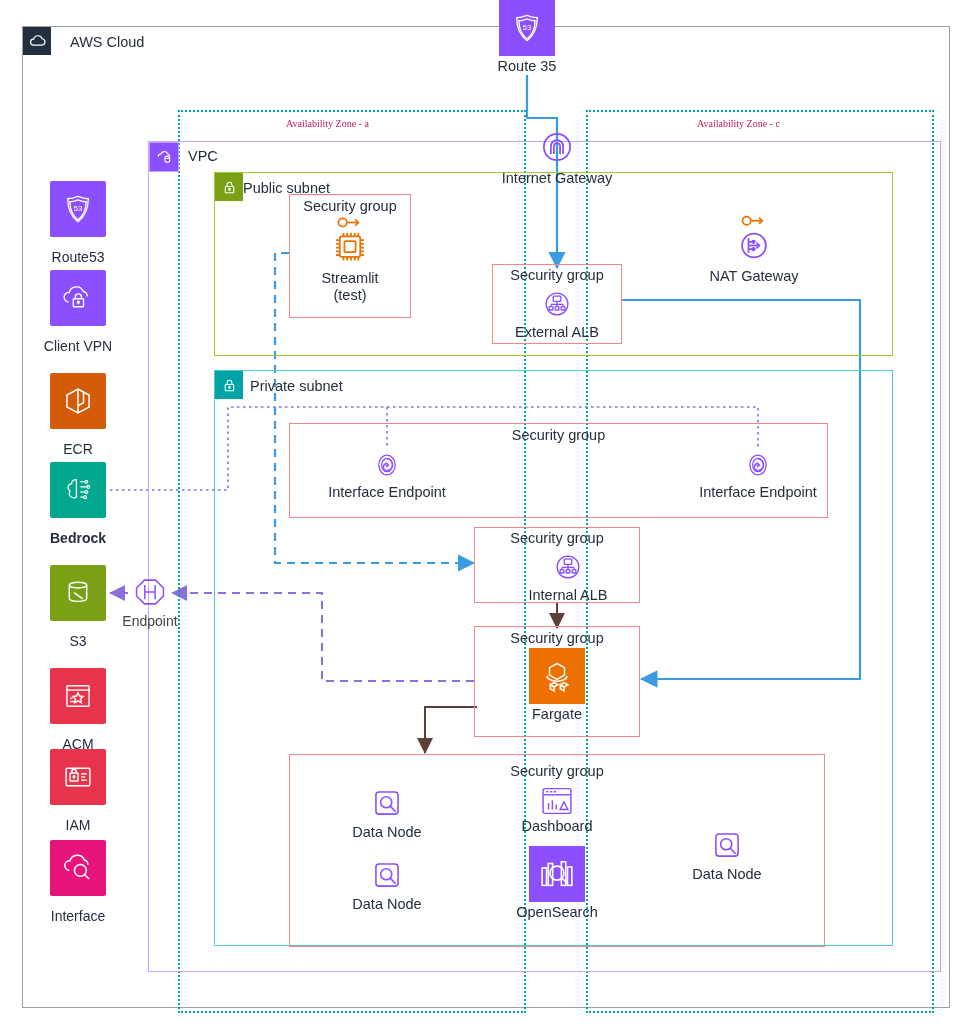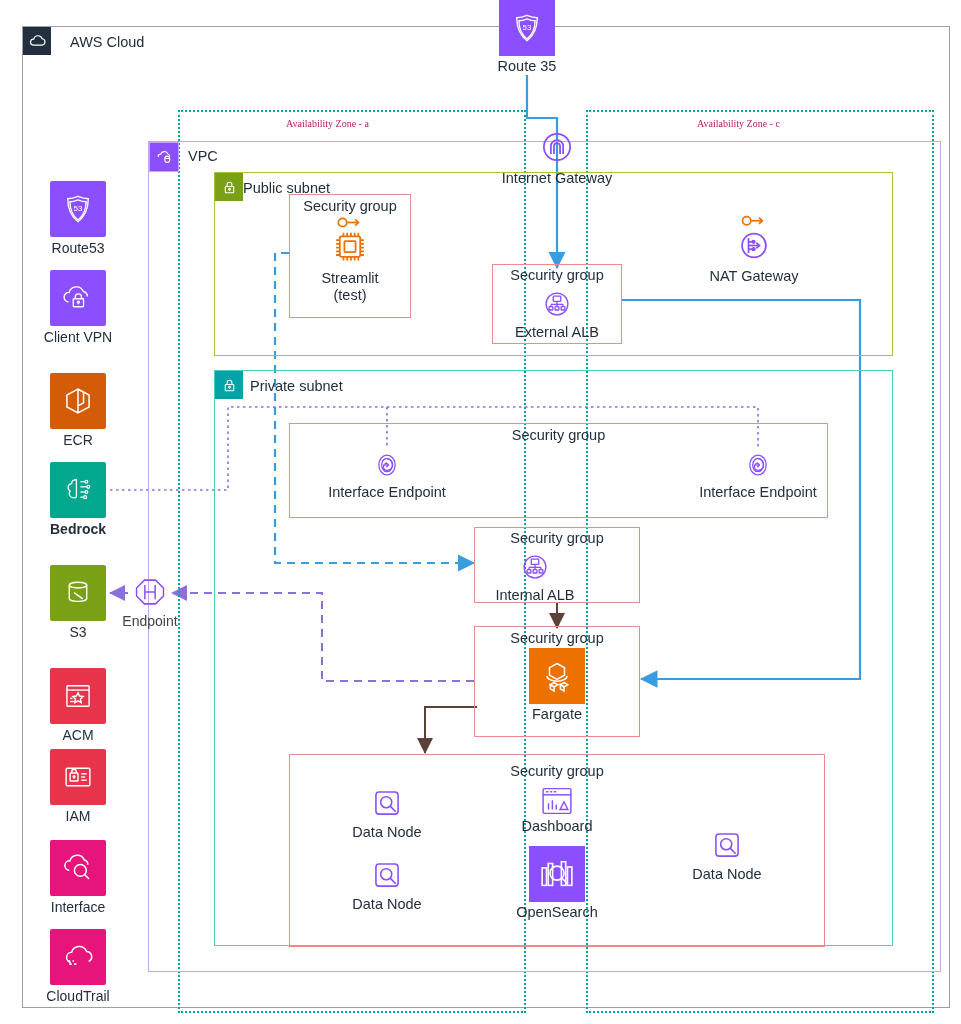--- a/index.html
+++ b/index.html
@@ -23,21 +23,21 @@
        align-items:center;justify-content:center;}
   .tag.cloud{background:#232f3e;}
   .tag.vpc{background:#8c4fff;}
   .tag.pub{background:#7aa116;}
   .tag.priv{background:#00a4a6;}
 
   
   .svc{position:absolute;}
   .svc .tile{width:56px;height:56px;display:flex;align-items:center;
              justify-content:center;border-radius:2px;}
-  .svc .cap{margin-top:3px;width:110px;margin-left:-27px;text-align:center;
+  .svc .cap{margin-top:12px;width:110px;margin-left:-27px;text-align:center;
             font-size:14px;color:#232f3e;white-space:nowrap;}
 
   
   .node{position:absolute;text-align:center;}
   .node .cap{font-size:14.5px;color:#232f3e;white-space:pre;line-height:1.2;
              margin-top:2px;}
 
   .sglabel{position:absolute;font-size:14.5px;color:#232f3e;
            text-align:center;white-space:nowrap;}
   .zonelabel{position:absolute;font-size:10px;color:#be185d;
@@ -244,30 +244,20 @@
     <div class="tile" style="background:#e7157b;">
       <svg width="38" height="38" viewBox="0 0 48 48" fill="none" stroke="#ffffff" stroke-width="1.9">
         <path d="M13 27a6 6 0 0 1 .8-12 9.6 9.6 0 0 1 18.2-1 6.2 6.2 0 0 1 4.5 6"></path>
         <circle cx="27" cy="27" r="7.5"></circle>
         <path d="M32.5 32.5 L38 38"></path>
       </svg>
     </div>
     <div class="cap">Interface</div>
   </div>
 
-  <div class="svc" style="left:50px;top:929px;">
-    <div class="tile" style="background:#e7157b;">
-      <svg width="38" height="38" viewBox="0 0 48 48" fill="none" stroke="#ffffff" stroke-width="1.9">
-        <path d="M15 31a6.5 6.5 0 0 1 .9-12.9 10 10 0 0 1 19-1 6.5 6.5 0 0 1 2.6 12.4"></path>
-        <path d="M11 29h8" stroke-dasharray="3,3"></path>
-        <path d="M13 33h10" stroke-dasharray="3,3"></path>
-      </svg>
-    </div>
-    <div class="cap">CloudTrail</div>
-  </div>
 
   <div class="node" style="left:485px;top:0px;width:84px;">
     <div style="width:56px;height:56px;background:#8c4fff;margin:0 auto;
                 display:flex;align-items:center;justify-content:center;">
       <svg width="38" height="38" viewBox="0 0 48 48" fill="none" stroke="#ffffff" stroke-width="1.7">
         <path d="M24 8 C17 11 13 11 11 11 c0 14 4 22 13 29 9-7 13-15 13-29 -2 0-6 0-13-3z"></path>
         <path d="M24 12.5 C18.6 14.8 15.4 14.9 13.8 14.9 c0 11.1 3.2 17.4 10.2 22.9 7-5.5 10.2-11.8 10.2-22.9 -1.6 0-4.8-.1-10.2-2.4z"></path>
         <text x="24" y="27" font-size="10" fill="#ffffff" stroke="none" text-anchor="middle" font-family="Liberation Sans, sans-serif">53</text>
       </svg>
     </div>
@@ -373,21 +363,21 @@
       <svg width="38" height="38" viewBox="0 0 48 48" fill="none" stroke="#8c4fff" stroke-width="1.9">
         <path d="M17 9h14l10 10v10L31 39H17L7 29V19z"></path>
         <path d="M17.5 15v18"></path>
           <path d="M30.5 15v18"></path>
         <path d="M17.5 24h13"></path>
       </svg>
     </div>
     <div class="cap" style="font-size:14px;color:#444;">Endpoint</div>
   </div>
 
-  <div class="node" style="left:483px;top:549px;width:104px;">
+  <div class="node" style="left:516px;top:549px;width:104px;">
     <div style="width:36px;height:36px;margin:0 auto;">
       <svg width="36" height="36" viewBox="0 0 48 48" fill="none" stroke="#8c4fff" stroke-width="1.8">
         <circle cx="24" cy="24" r="14.5"></circle>
         <rect x="19" y="13.5" width="10" height="7" rx="1"></rect>
         <path d="M24 20.5v4"></path>
           <path d="M16 24.5h16"></path>
         <path d="M16 24.5v3"></path>
           <path d="M24 24.5v3"></path>
           <path d="M32 24.5v3"></path>
         <rect x="13.5" y="27.5" width="5" height="4.5" rx="0.8"></rect>

